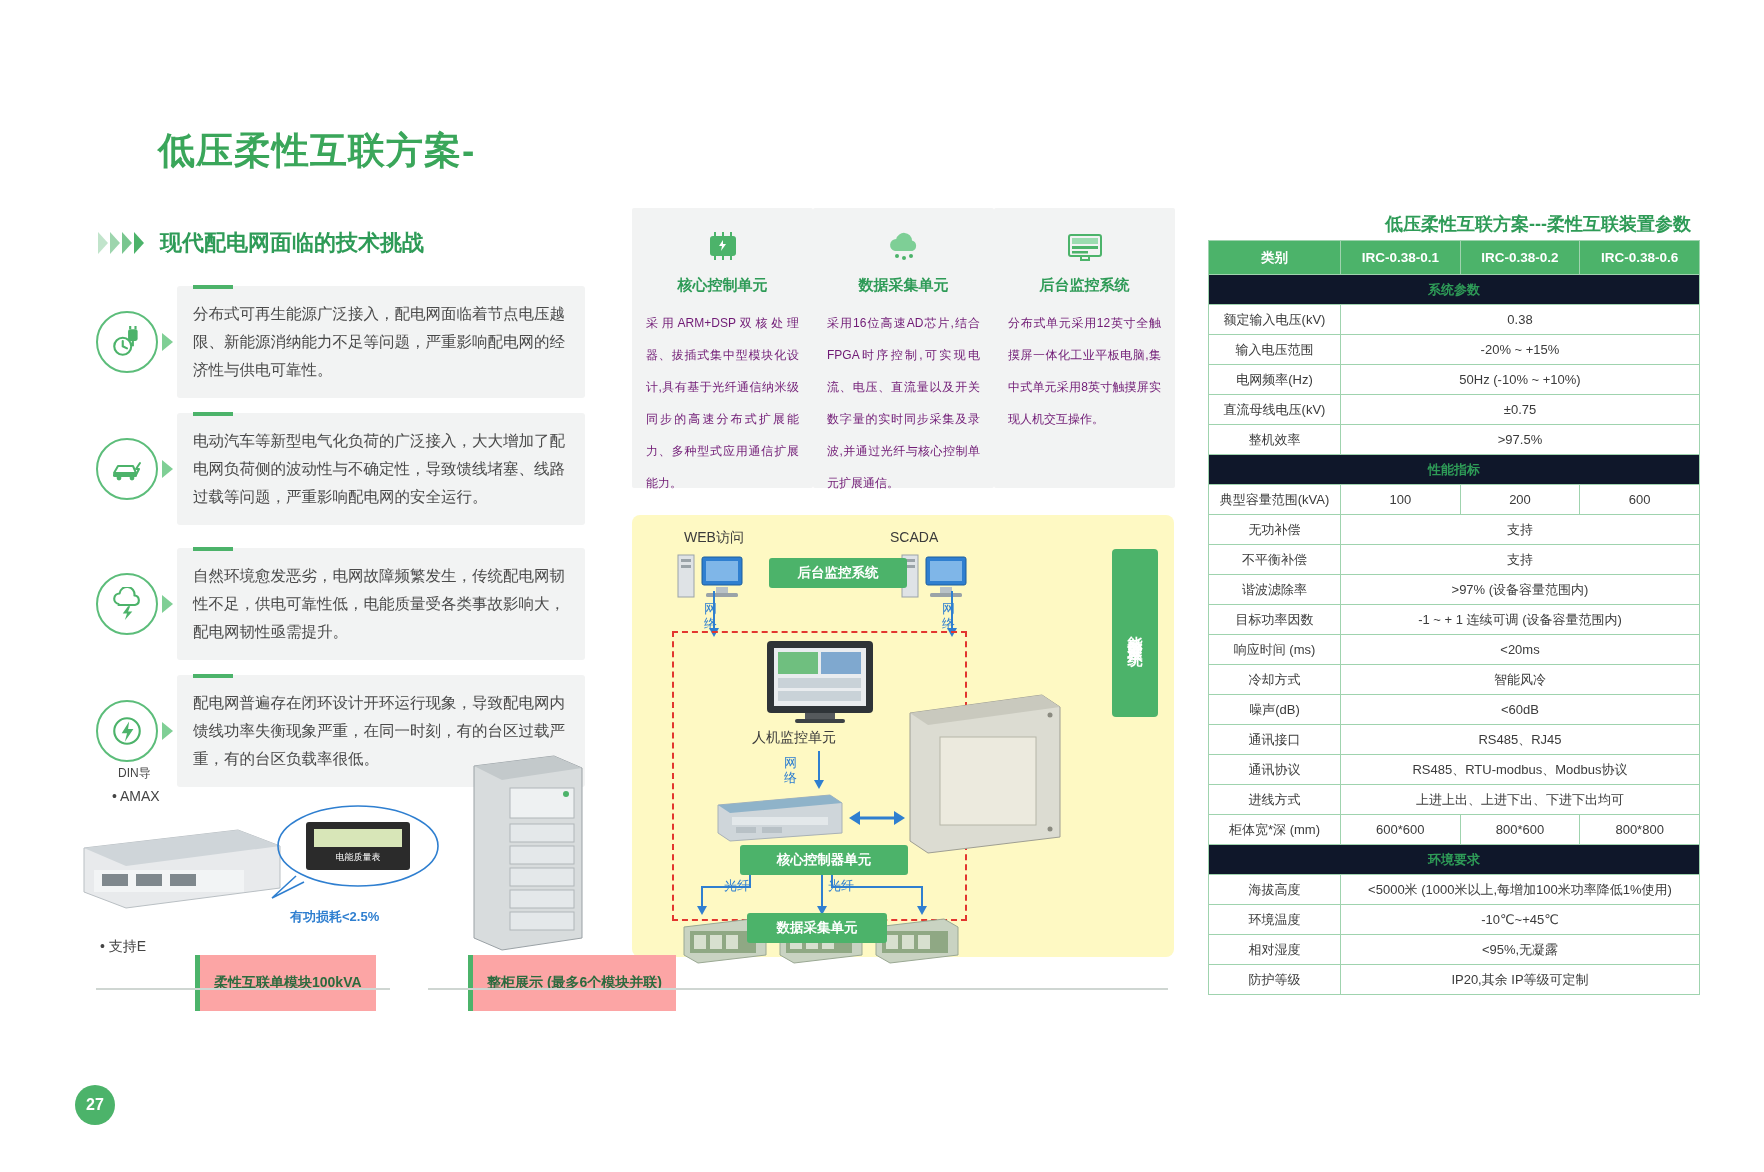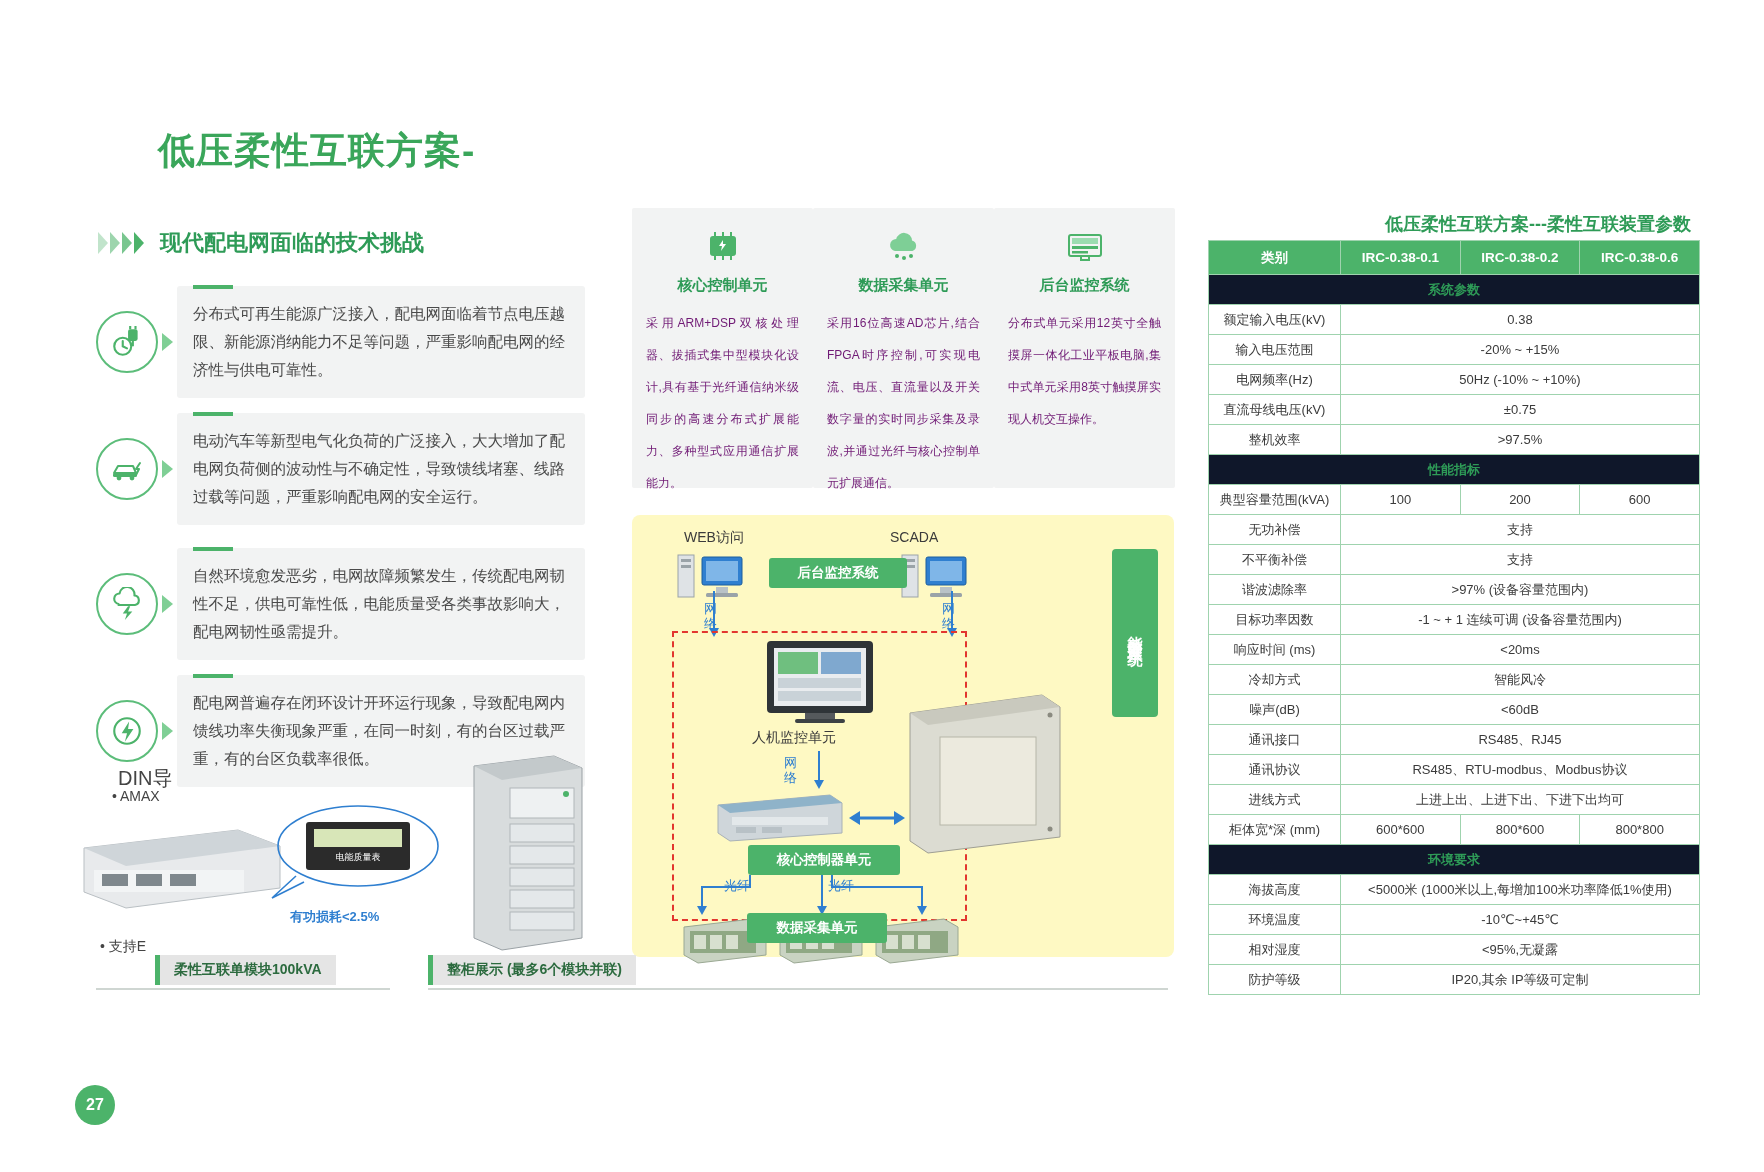--- a/index.html
+++ b/index.html
@@ -74,28 +74,28 @@
   .dashed-red { position:absolute; border:2px dashed #e2362f; }
   .ems {
     position:absolute; right:16px; top:34px; width:46px; height:168px;
     background:#4cb36a; color:#fff; border-radius:4px;
     font-size:15px; font-weight:bold; line-height:24px;
     display:flex; align-items:center; justify-content:center; text-align:center;
     padding:6px 4px;
   }
 
   
-  .din-note { position:absolute; left:118px; top:765px; font-size:20px; color:#444; }
+  .din-note { position:absolute; left:118px; top:765px; font-size:12px; color:#444; }
   .amax-note { position:absolute; left:112px; top:788px; font-size:14px; color:#444; }
   .supe-note { position:absolute; left:100px; top:938px; font-size:14px; color:#444; }
   .loss-note { position:absolute; left:290px; top:908px; font-size:13px; font-weight:bold; color:#2f7fd0; }
 
   .ribbon {
-    position:absolute; background:#e5e5e5; border-left:5px solid #4cb36a;
-    font-size:14px; font-weight:bold; color:#2c6b3f; padding:6px 14px;
+    position:absolute; background:#fca5a5; border-left:5px solid #4cb36a;
+    font-size:14px; font-weight:bold; color:#2c6b3f; padding:19px 14px;margin-left:40px;
   }
   .rule { position:absolute; height:2px; background:#cfd6d2; }
 
   
   .tbl-title {
     position:absolute; left:1288px; top:212px; width:500px;
     font-size:18px; font-weight:bold; color:#2e9b57; text-align:center;
   }
   table.params {
     position:absolute; left:1208px; top:240px; width:492px;
@@ -300,21 +300,21 @@
       <circle cx="150" cy="30" r="2.5" fill="#8a8a80"></circle>
       <circle cx="150" cy="144" r="2.5" fill="#8a8a80"></circle>
     </svg>
 
     <svg style="position:absolute;left:214px;top:292px;" width="62" height="22" viewBox="0 0 62 22">
       <path d="M12 11 H50" stroke="#2f7fd0" stroke-width="3"></path>
       <path d="M3 11 l11 -7 v14 z" fill="#2f7fd0"></path>
       <path d="M59 11 l-11 -7 v14 z" fill="#2f7fd0"></path>
     </svg>
 
-    <div class="green-box" style="left:108px;top:330px;width:152px;margin-left:8px;">核心控制器单元</div>
+    <div class="green-box" style="left:108px;top:330px;width:168px;">核心控制器单元</div>
 
     <svg style="position:absolute;left:60px;top:358px;" width="260" height="46" viewBox="0 0 260 46">
       <path d="M58 2 V14 H10 V34" stroke="#2f7fd0" stroke-width="2" fill="none"></path>
       <path d="M10 42 l-5 -9 h10 z" fill="#2f7fd0"></path>
       <path d="M130 2 V34" stroke="#2f7fd0" stroke-width="2" fill="none"></path>
       <path d="M130 42 l-5 -9 h10 z" fill="#2f7fd0"></path>
       <path d="M140 2 V14 H230 V34" stroke="#2f7fd0" stroke-width="2" fill="none"></path>
       <path d="M230 42 l-5 -9 h10 z" fill="#2f7fd0"></path>
     </svg>
     <div class="blue-lbl" style="position:absolute;left:92px;top:362px;">光纤</div>

